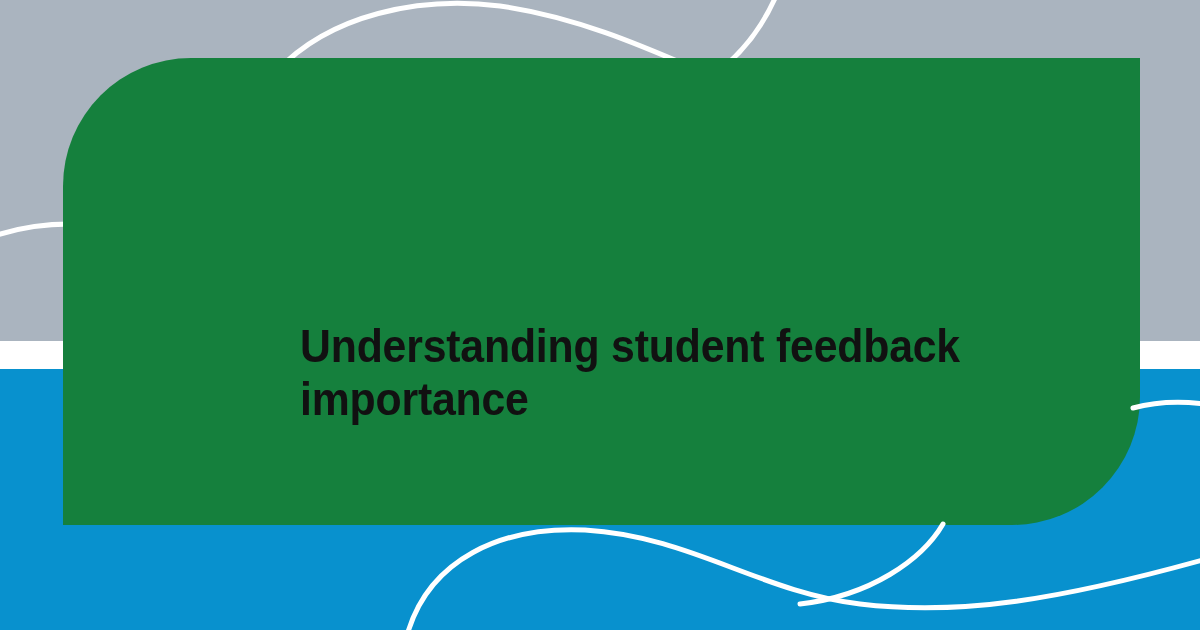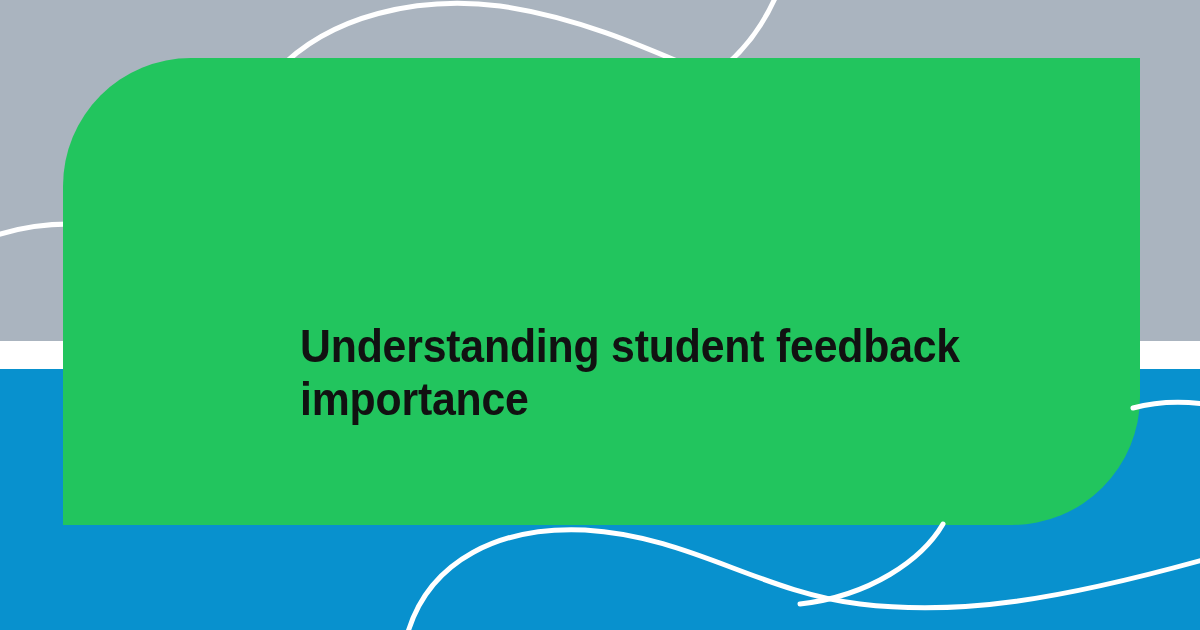--- a/index.html
+++ b/index.html
@@ -58,21 +58,21 @@
     pointer-events: none;
   }
 
   
   .card {
     position: absolute;
     left: 63px;
     top: 58px;
     width: 1077px;
     height: 467px;
-    background: #22c55e;
+    background: #15803d;
     border-radius: 128px 0 128px 0;
   }
 
   
   .title {
     position: absolute;
     left: 237px;
     top: 262px;
     width: 790px;
     margin: 0;

